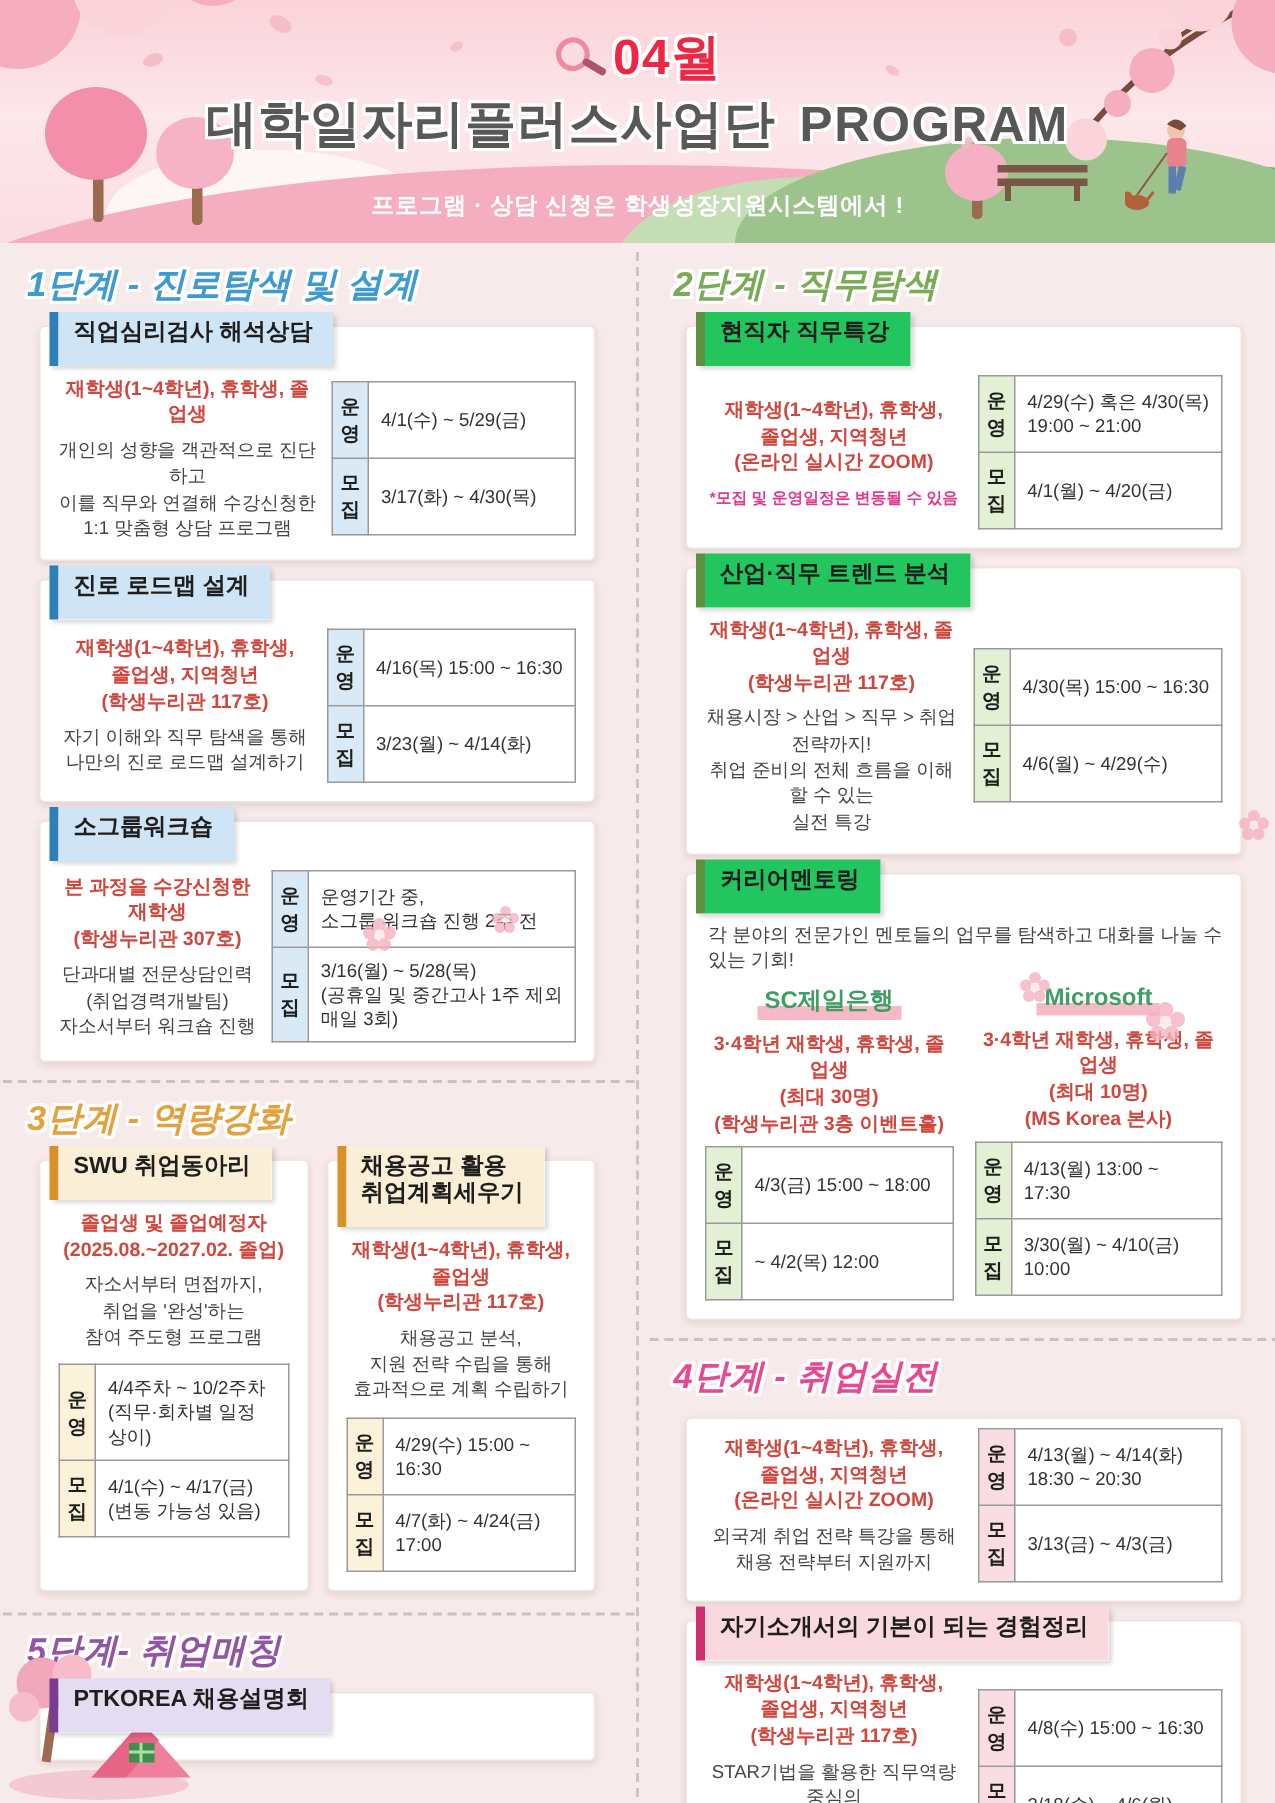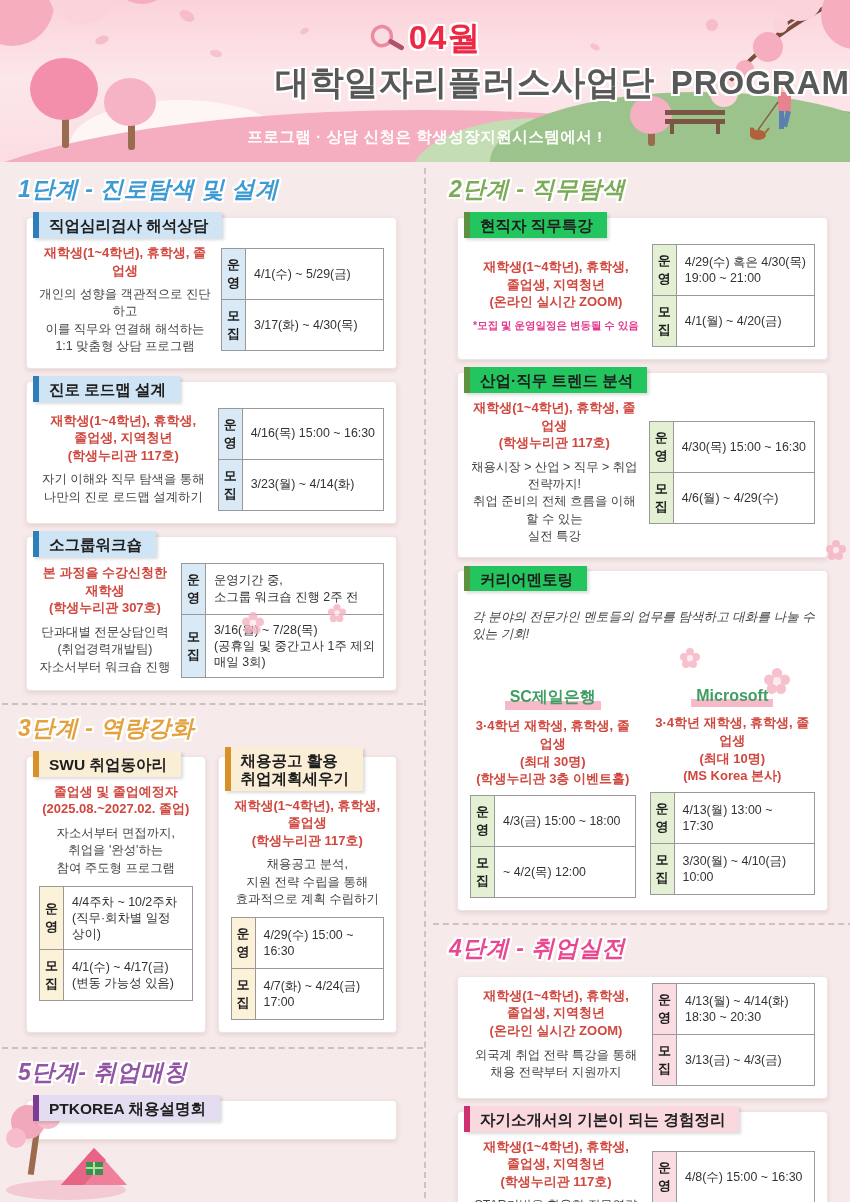--- a/index.html
+++ b/index.html
@@ -21,21 +21,21 @@
   }
   .hill1 { position:absolute; right:-60px; top:92px; width:420px; height:140px; background:#9cc38b; border-radius:50%; }
   .hill2 { position:absolute; right:-130px; top:108px; width:380px; height:150px; background:#7fae6e; border-radius:50%; }
   .hill3 { position:absolute; right:180px; top:118px; width:260px; height:120px; background:#c4ddb4; border-radius:50%; }
   .cloud { position:absolute; left:70px; top:100px; width:220px; height:90px; background:#fdf6f4; border-radius:50%; }
   .trunk { position:absolute; width:7px; background:#9b6b4f; border-radius:3px; }
   .foliage { position:absolute; border-radius:50%; }
   .month-row { position:absolute; top:16px; width:100%; display:flex; justify-content:center; align-items:center; gap:6px; z-index:8; }
   .outline-w { text-shadow:-2px -2px 0 #fff,2px -2px 0 #fff,-2px 2px 0 #fff,2px 2px 0 #fff,2px 0 0 #fff,-2px 0 0 #fff,0 2px 0 #fff,0 -2px 0 #fff; }
   .month { font-size:33px; font-weight:800; color:#ee2744; letter-spacing:1px;text-align:center; }
-  .title-row { position:absolute; top:60px; width:100%; text-align:right; z-index:8; }
+  .title-row { position:absolute; top:60px; width:100%; text-align:center; z-index:8; }
   .title-kr { font-size:34px; font-weight:800; color:#585858; letter-spacing:0.5px; }
   .title-en { font-size:33px; font-weight:800; color:#585858; margin-left:16px; letter-spacing:1px; }
   .subtitle { position:absolute; top:127px; width:100%; text-align:center; color:#fff; font-weight:700; font-size:15.5px; z-index:8; letter-spacing:0.5px; }
   .petal { position:absolute; background:#f6bcc7; border-radius:60% 40% 60% 40%; opacity:.85; }
   .bench { position:absolute; right:125px; top:110px; width:60px; height:24px; z-index:4; }
   .bench div { background:#7a5644; position:absolute; }
   
   .content { position:absolute; top:162px; left:0; right:0; bottom:0; display:flex;border-radius:13px; }
   .col { width:425px; overflow:hidden; position:relative; }
   .col-left  { padding:6px 26px 0 16px; }
@@ -43,44 +43,44 @@
   .vdivider { position:absolute; left:424px; top:168px; bottom:4px; border-left:2px dashed #cfc4c4; z-index:2; }
   .dash { border:none; border-top:2px dashed #cdc0c0; margin:2px -24px 8px -14px; }
   .sec-head { font-style:italic; font-weight:800; font-size:23px; margin:6px 0 12px 2px; letter-spacing:0.5px; }
   .h1 { color:#3e9ad2; } .h2 { color:#7cab57; } .h3 { color:#e3a23e; } .h4 { color:#e8488f; } .h5 { color:#9254a4; }
   
   .card { background:#fff; border:1px solid #efe4e4; border-radius:4px;
           box-shadow:0 2px 4px rgba(180,140,140,.25);
           padding:6px 12px 12px; margin:0 2px 12px 10px; position:relative; }
   .chip { display:inline-flex; margin:-16px 0 6px -6px; box-shadow:2px 2px 3px rgba(0,0,0,.15); position:relative; z-index:3; }
   .chip .bar { width:6px; }
-  .chip .chip-label { padding:5px 14px 3px 10px; font-weight:800; font-size:15.5px; color:#1e1e1e; white-space:pre-line; line-height:1.15; }
+  .chip .chip-label { padding:5px 14px 13px 10px; font-weight:800; font-size:15.5px; color:#1e1e1e; white-space:pre-line; line-height:1.15; }
   .s1 .bar{background:#2e7fb8} .s1 .chip-label{background:#cfe4f4}
   .s2 .bar{background:#5d9140} .s2 .chip-label{background:#22c55e}
   .s3 .bar{background:#d89027} .s3 .chip-label{background:#faeed6}
   .s4 .bar{background:#cf2f6e} .s4 .chip-label{background:#f9d8de}
   .s5 .bar{background:#7a3d92} .s5 .chip-label{background:#e4dcf0}
   .card-body { display:flex; gap:10px; align-items:center; }
   .info { flex:1; text-align:center; }
   .audience { color:#d0473e; font-weight:700; font-size:13px; white-space:pre-line; line-height:1.35; margin-bottom:7px; }
   .desc { color:#444; font-size:12.4px; white-space:pre-line; line-height:1.4; }
   .note { color:#e23a8e; font-size:10.5px; font-weight:700; margin-top:8px; }
   table.sched { border-collapse:collapse; background:#fff; }
   .sched th { width:22px; font-size:13px; font-weight:800; color:#1e1e1e; border:1.5px solid #999; padding:7px 5px; text-align:right; }
   .sched td { font-size:12.4px; color:#333; border:1.5px solid #999; padding:7px 8px; white-space:pre-line; line-height:1.3; text-align:left; min-width:138px; }
   .s1 th{background:#d9eaf6} .s2 th{background:#e3f0d3} .s3 th{background:#fbf2d9} .s4 th{background:#fadde2}
   .vert .card-body { display:block; }
   .vert .sched { width:100%; margin-top:9px; }
   .vert .sched td { min-width:0; }
   .card-row { display:flex; gap:12px; margin-left:10px; margin-right:2px; }
   .card-row .card { flex:1; margin:0 0 12px 0; }
   
-  .intro { font-size:12.6px; color:#444; margin:12px 0 8px 2px;font-style:italic; }
+  .intro { font-size:12.6px; color:#444; margin:0 0 8px 2px; }
   .ment-cols { display:flex; gap:14px; }
-  .ment-col { flex:1; text-align:center;margin-top:36px; }
+  .ment-col { flex:1; text-align:center; }
   .company { color:#3f9e63; font-weight:800; font-size:16px; display:inline-block;
              background:linear-gradient(transparent 60%, #f7b9c8 60%); padding:0 5px 2px; margin-bottom:7px; }
   .ment-col .sched { width:100%; margin-top:4px; }
   .ment-col .sched td { min-width:0; }
   .tent-wrap { position:absolute; left:6px; bottom:2px; z-index:1; }
   .deco-flower { position:absolute; opacity:.8; z-index:1; }
 </style>
 </head>
 <body>
 
@@ -220,21 +220,21 @@
 
     <div class="card s1">
       <div class="chip">
           <span class="bar"></span>
           <span class="chip-label">직업심리검사 해석상담</span>
         </div>
       <div class="card-body">
         <div class="info">
           <div class="audience">재학생(1~4학년), 휴학생, 졸업생</div>
           <div class="desc">개인의 성향을 객관적으로 진단하고
-이를 직무와 연결해 해석하는
+이를 직무와 연결해 수강신청한
 1:1 맞춤형 상담 프로그램</div>
         </div>
         <table class="sched">
           <tbody>
               <tr>
                 <th>운영</th>
                 <td>4/1(수) ~ 5/29(금)</td>
               </tr>
           <tr>
                 <th>모집</th>
@@ -288,21 +288,21 @@
         </div>
         <table class="sched">
           <tbody>
               <tr>
                 <th>운영</th>
                 <td>운영기간 중,
 소그룹 워크숍 진행 2주 전</td>
               </tr>
           <tr>
                 <th>모집</th>
-                <td>3/16(월) ~ 7/28(목)
+                <td>3/16(월) ~ 5/28(목)
 (공휴일 및 중간고사 1주 제외
 매일 3회)</td>
               </tr>
         </tbody>
           </table>
       </div>
     </div>
 
     <hr class="dash">
 

